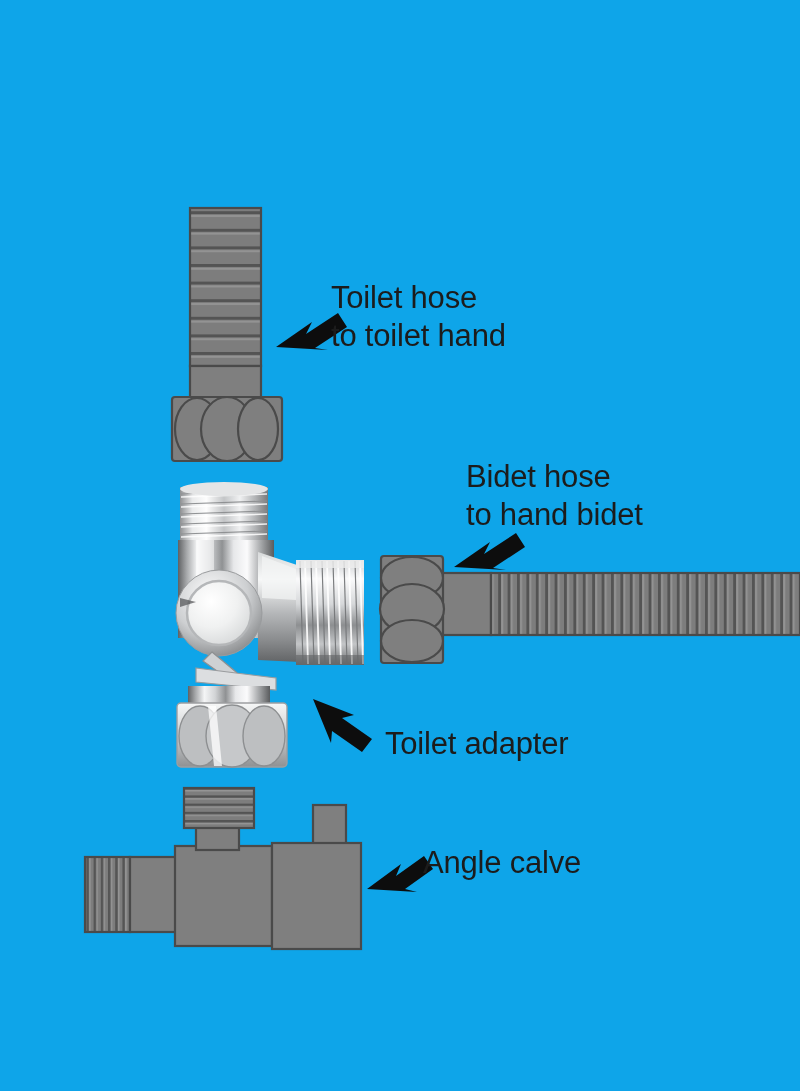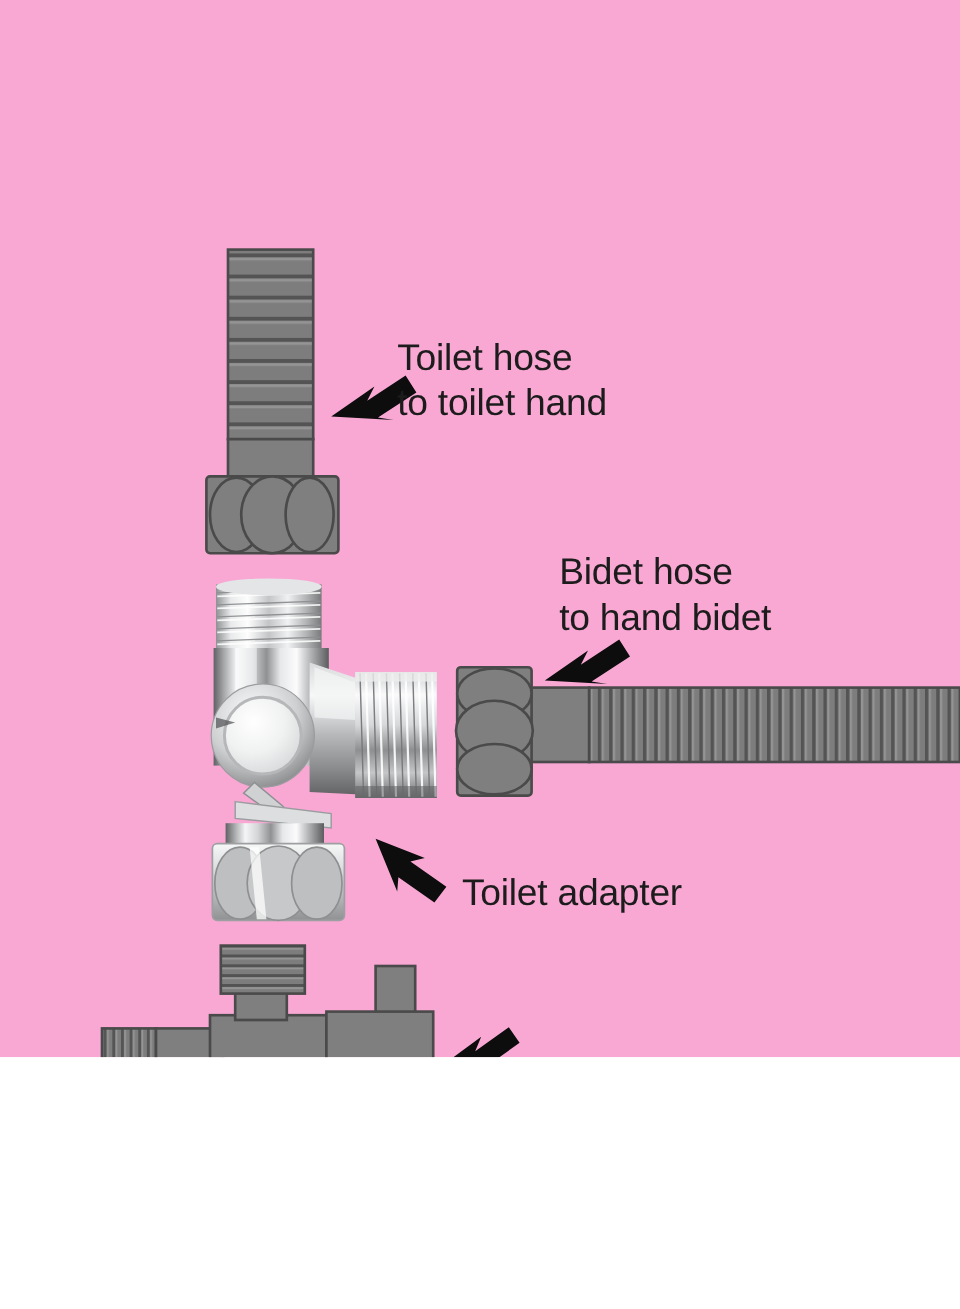--- a/index.html
+++ b/index.html
@@ -3,22 +3,22 @@
 <meta charset="utf-8">
 <style>
   html, body {
     margin: 0;
     padding: 0;
     background: #ffffff;
   }
   #page {
     position: relative;
     width: 800px;
-    height: 881px;
-    background: #f9a8d4;
+    height: 1091px;
+    background: #0ea5e9;
     overflow: hidden;
     font-family: "Liberation Sans", sans-serif;
     text-decoration: underline;
   }
   #diagram-svg {
     position: absolute;
     left: 0;
     top: 0;
     width: 800px;
     height: 1091px;
@@ -258,14 +258,15 @@
       <path d="M 367 889 L 401 864 L 396 876 L 424 856 L 433 869 L 405 889 L 417 892 Z" fill="#0d0d0d"></path>
     </g>
   </svg>
 
   <div class="callout-label" id="label-toilet-hose"><span>Toilet hose</span><br><span>to toilet hand</span></div>
 
   <div class="callout-label" id="label-toilet-adapter"><span>Toilet adapter</span></div>
 
   <div class="callout-label" id="label-bidet-hose"><span>Bidet hose</span><br><span>to hand bidet</span></div>
 
+  <div class="callout-label" id="label-angle-valve"><span>Angle calve</span></div>
 
 </div>
 
 </body></html>

